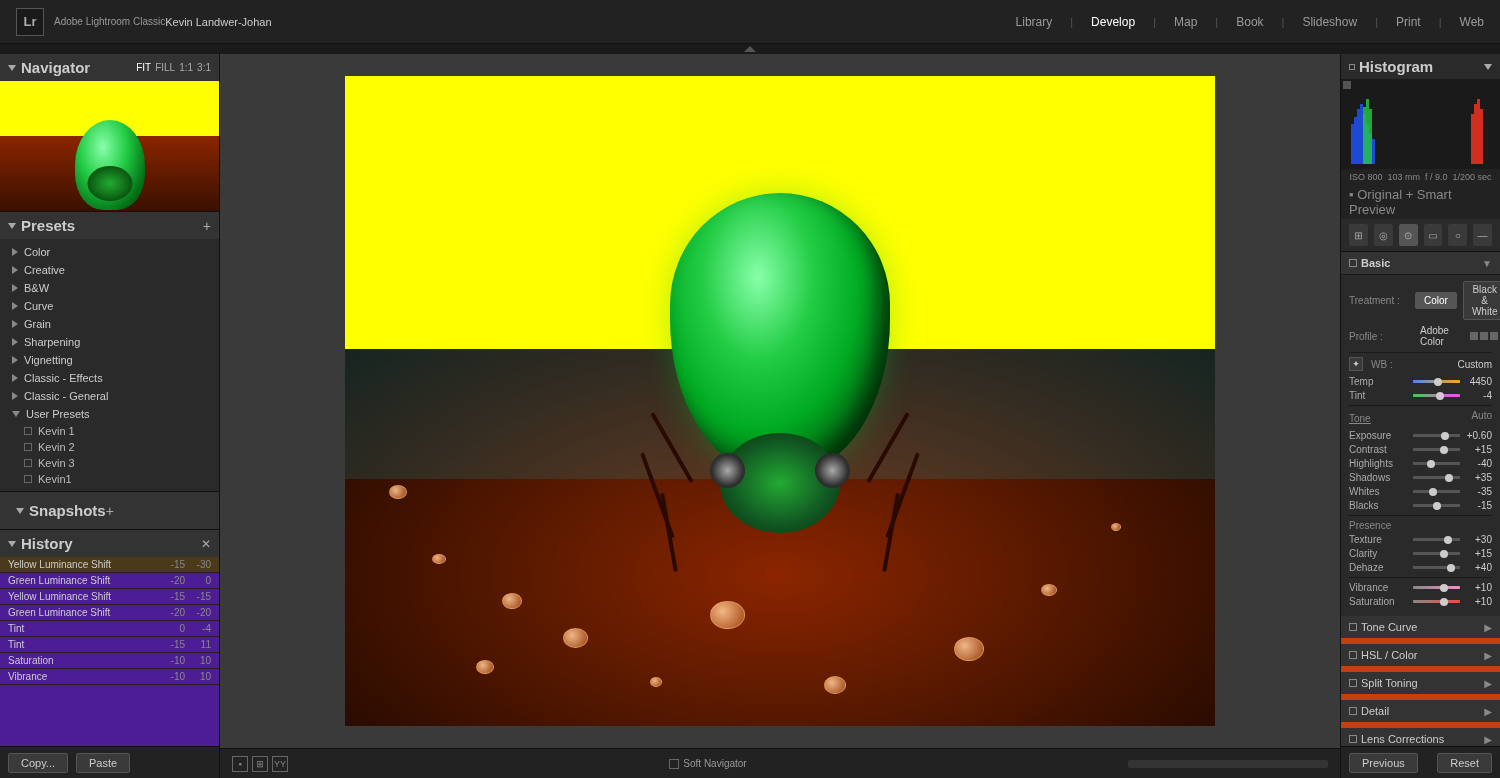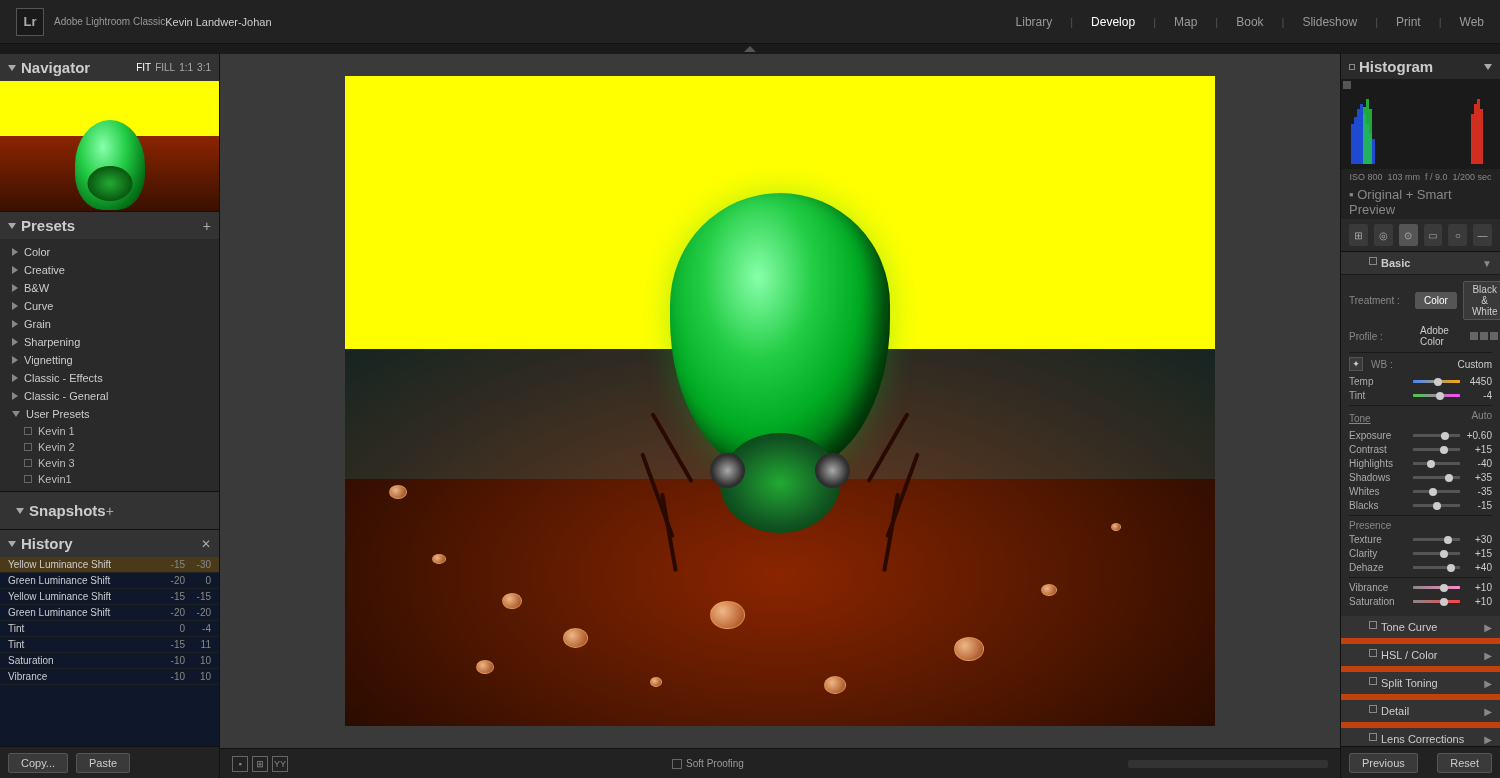--- a/index.html
+++ b/index.html
@@ -223,21 +223,21 @@
       cursor: pointer;
     }
     .history-close {
       color: #aaa;
       font-size: 12px;
       cursor: pointer;
     }
     .history-list {
       flex: 1;
       overflow-y: auto;
-      background: #0f172a;
+      background: #4c1d95;
     }
     .history-item {
       display: flex;
       justify-content: space-between;
       align-items: center;
       padding: 2px 8px;
       cursor: pointer;
       border-bottom: 1px solid #222;
     }
     .history-item:first-child {
@@ -699,22 +699,22 @@
       gap: 2px;
     }
     .p-cell {
       width: 8px;
       height: 8px;
       background: #666;
     }
 
     .dev-section-left {
       display: flex;
+      align-items: center;
       gap: 4px;
-      margin-left: 20px;
     }
     .dev-section-toggle {
       width: 8px;
       height: 8px;
       border: 1px solid #888;
       background: transparent;
       cursor: pointer;
     }
   </style>
 </head>
@@ -975,21 +975,21 @@
 
     <div class="bottom-toolbar">
       <div class="toolbar-item">
         <div class="toolbar-icon-sq">▪</div>
         <div class="toolbar-icon-sq">⊞</div>
         <div class="toolbar-icon-sq">YY</div>
       </div>
       <div style="flex:1;"></div>
       <div class="toolbar-item">
         <div class="toolbar-checkbox"></div>
-        <span>Soft Proofing</span>
+        <span>Soft Navigator</span>
       </div>
       <div style="flex:1;"></div>
 
       <div style="width:200px;height:8px;background:#333;border-radius:2px;"></div>
     </div>
   </div>
 
   <div class="right-panel">
 
     <div class="histogram-section">

